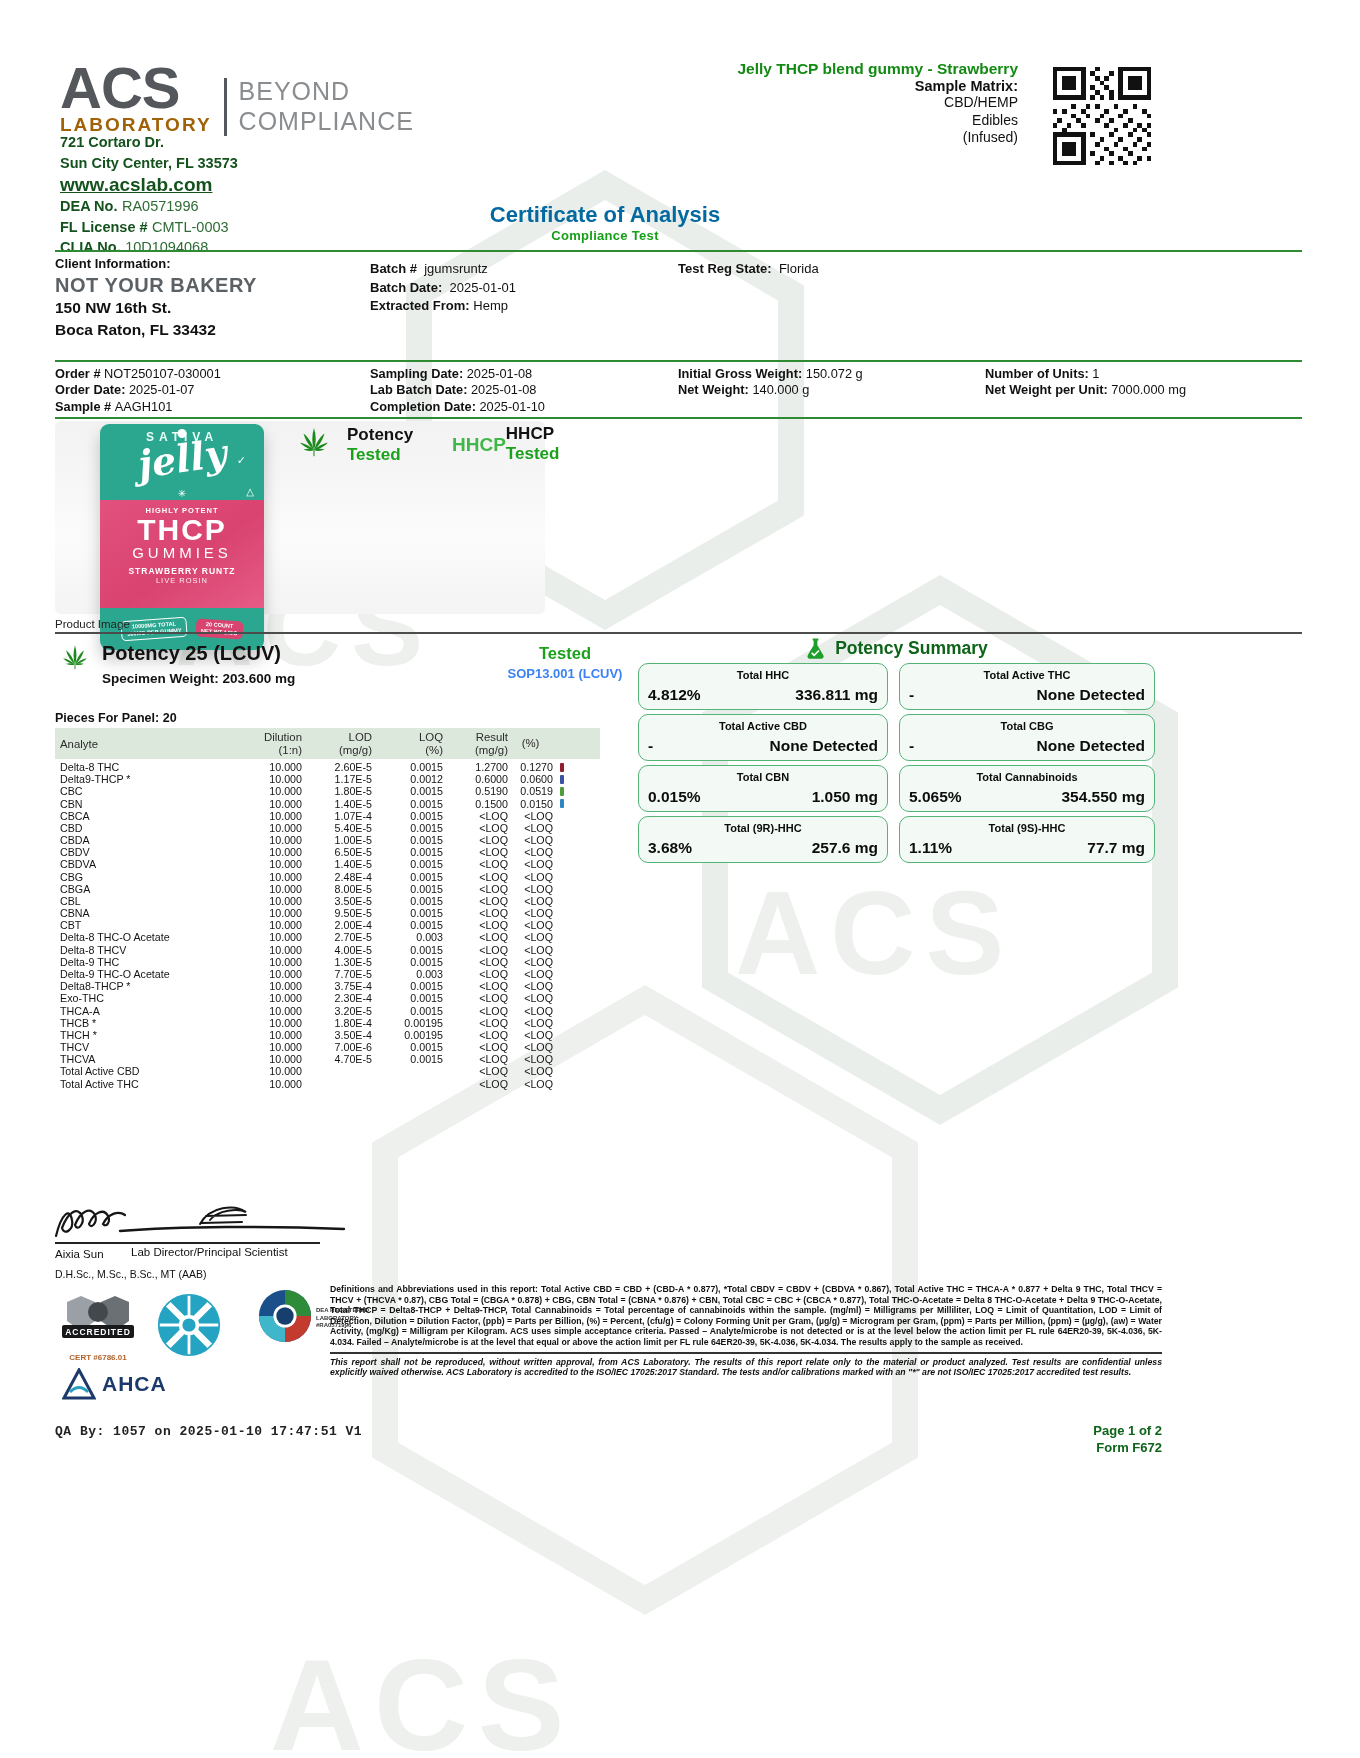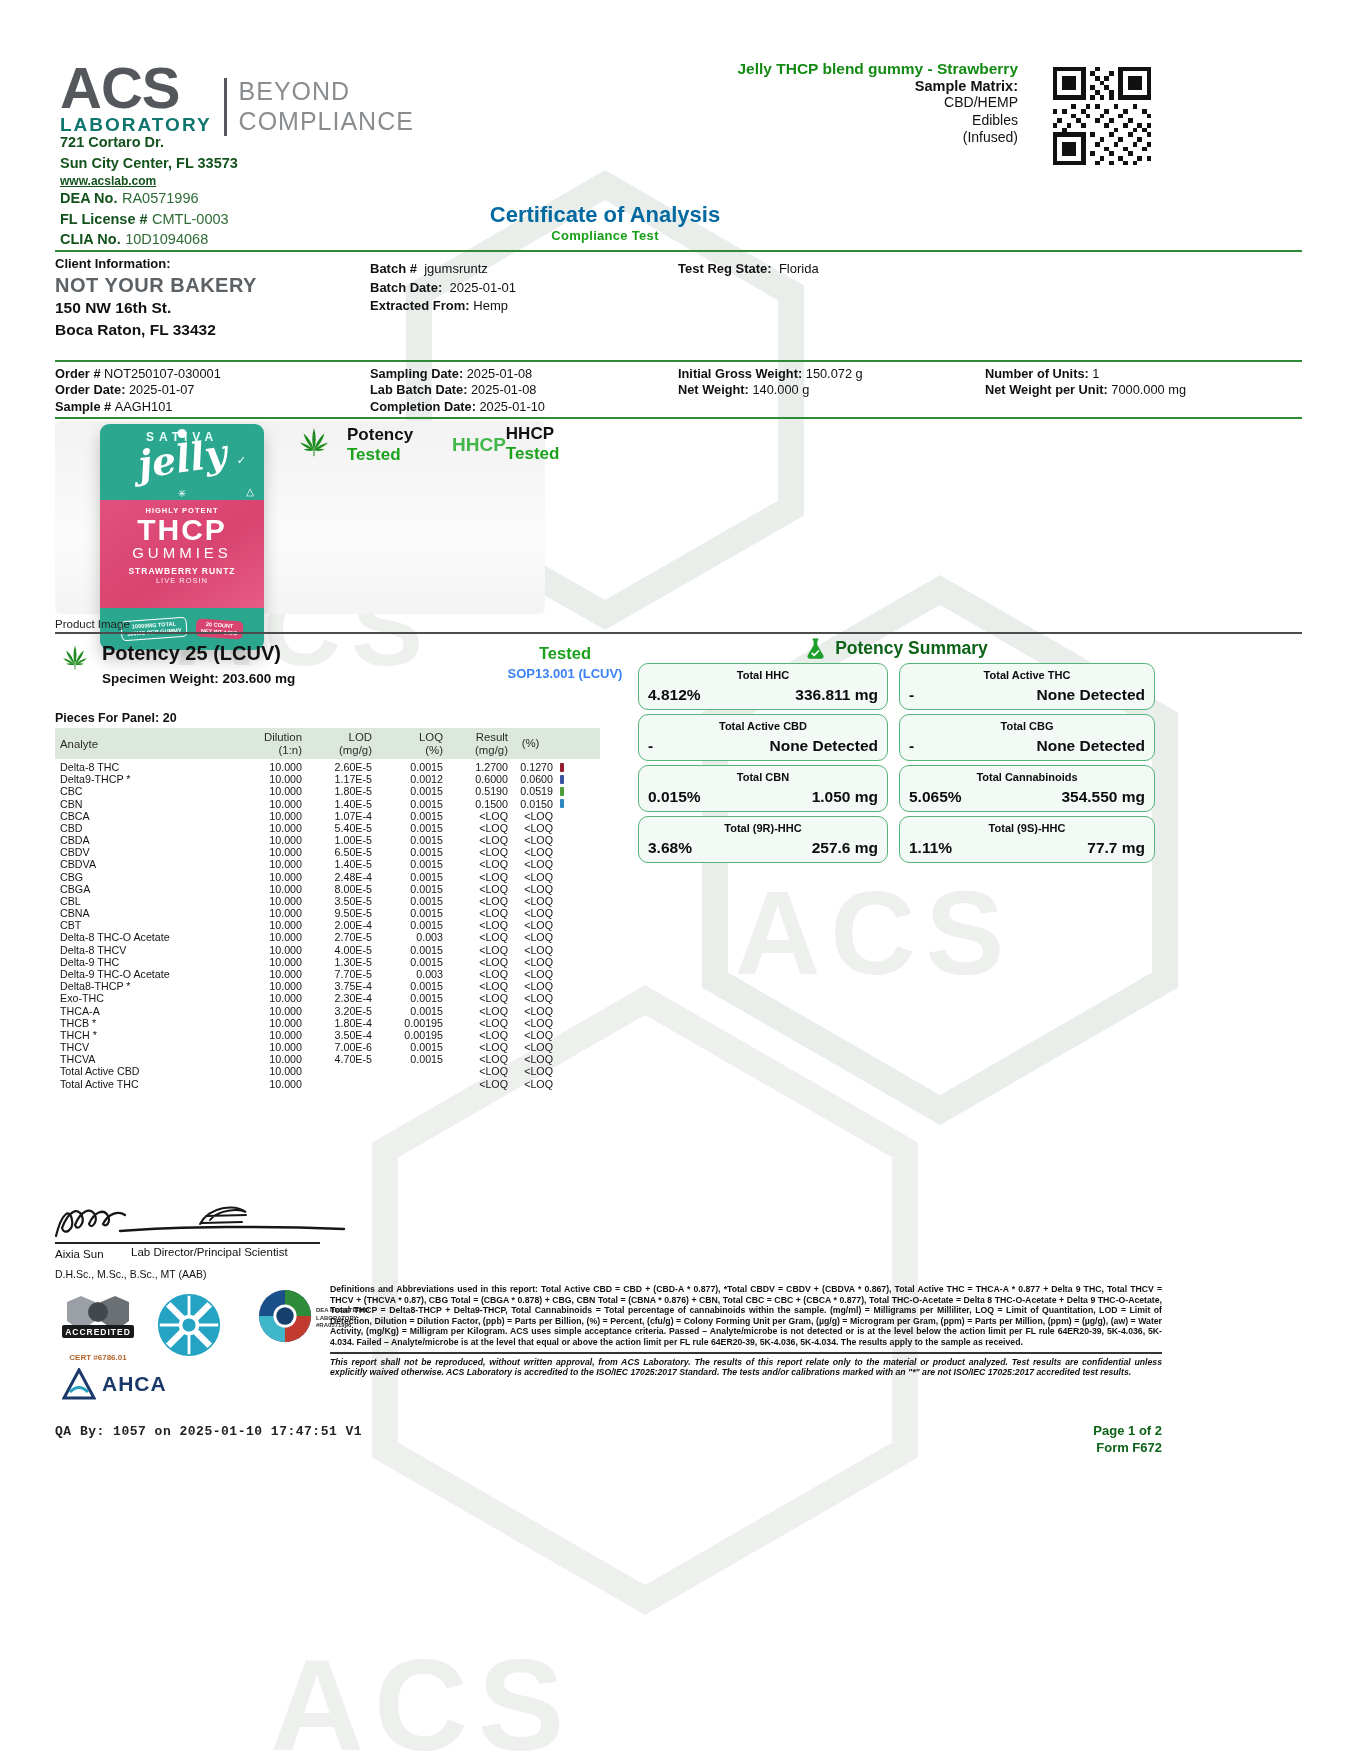--- a/index.html
+++ b/index.html
@@ -6,27 +6,27 @@
   html,body{background:#9a9a9a}
   .page{position:relative;width:1360px;height:1758px;margin:0 auto;background:#fff;
         font-family:"Liberation Sans",sans-serif;color:#1a1a1a;overflow:hidden}
   .abs{position:absolute}
   .z{z-index:2}
   
   .wm{position:absolute;inset:0;z-index:0;pointer-events:none}
   .wm-acs{position:absolute;font-weight:bold;color:#edf0ed;letter-spacing:10px;font-family:"Liberation Sans",sans-serif}
   
   .acs-word{font-size:58px;font-weight:bold;color:#54585c;letter-spacing:-1px;line-height:52px}
-  .lab-word{font-size:19px;font-weight:bold;color:#0f766e;letter-spacing:2px}
+  .lab-word{font-size:19px;font-weight:bold;color:#a16207;letter-spacing:2px}
   .beyond{font-size:25px;color:#8a8d90;line-height:30px;letter-spacing:1px}
   .logo-div{border-left:3px solid #54585c;height:58px}
   .gaddr{color:#14521d;font-weight:bold;font-size:14.5px;line-height:21px}
   .glabel{color:#14521d;font-weight:bold;font-size:14.5px}
   .gval{color:#2e6b35;font-weight:normal;font-size:14.5px}
-  .site{color:#14521d;font-weight:bold;font-size:12px;text-decoration:underline}
+  .site{color:#14521d;font-weight:bold;font-size:19px;text-decoration:underline}
   .prod-title{color:#138a13;font-weight:bold;font-size:15.5px}
   .matrix-lbl{font-weight:bold;font-size:14.5px;color:#111}
   .matrix-val{font-size:14px;color:#111;line-height:17.5px}
   .coa-title{color:#0369a1;font-weight:bold;font-size:22px;text-align:center}
   .coa-sub{color:#17a017;font-weight:bold;font-size:13px;text-align:center;letter-spacing:.3px}
   .hr-green{position:absolute;left:55px;width:1247px;border-top:2.5px solid #2e8b34;z-index:2}
   .hr-dark{position:absolute;left:55px;width:1247px;border-top:2px solid #4c4c4c;z-index:2}
   
   .sec-h{font-weight:bold;font-size:13px;color:#111}
   .client-name{font-weight:bold;font-size:20px;color:#5b6165;letter-spacing:.5px}

